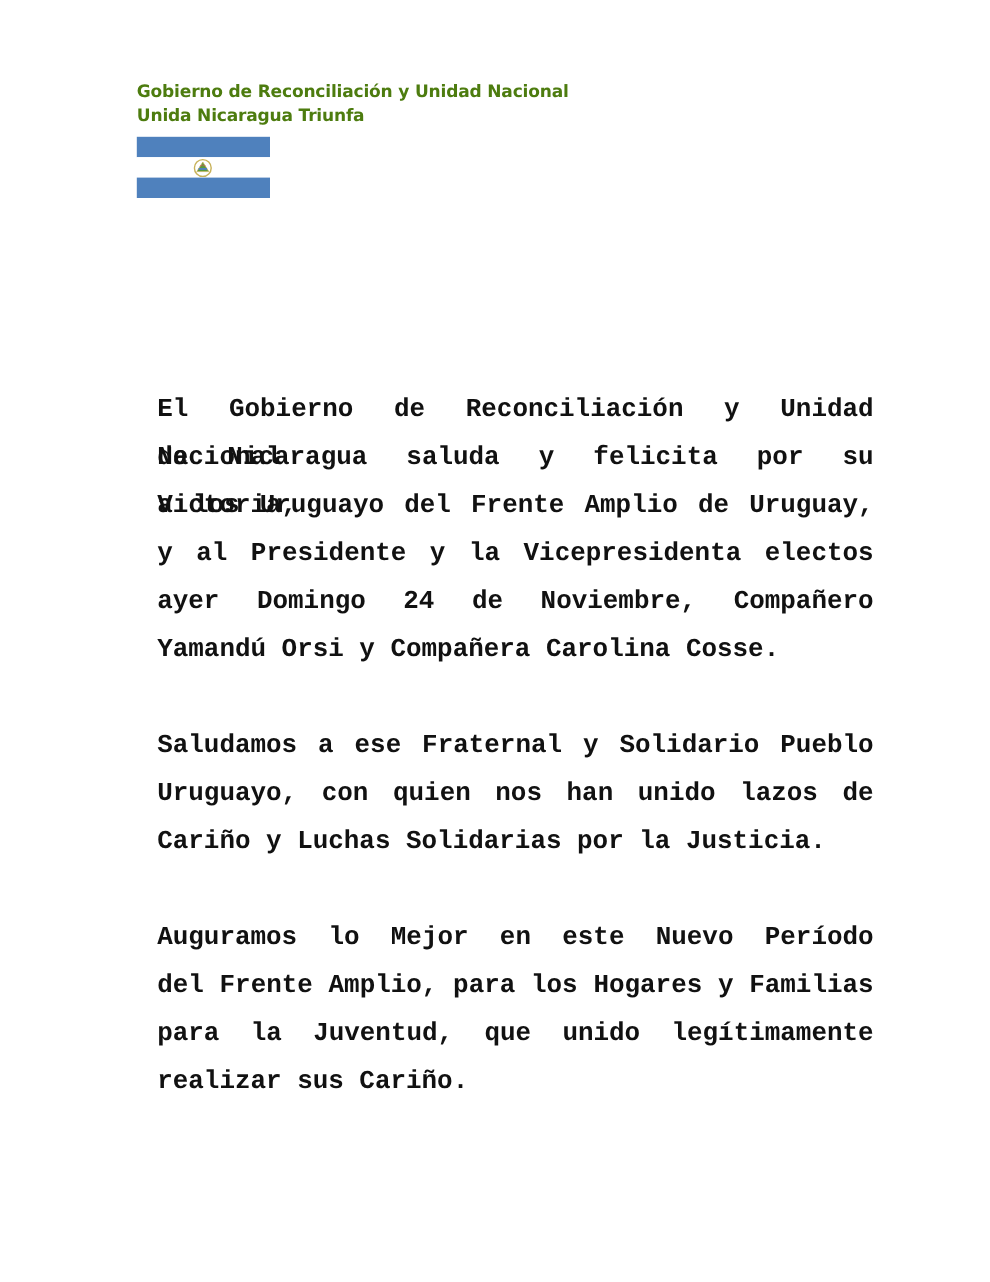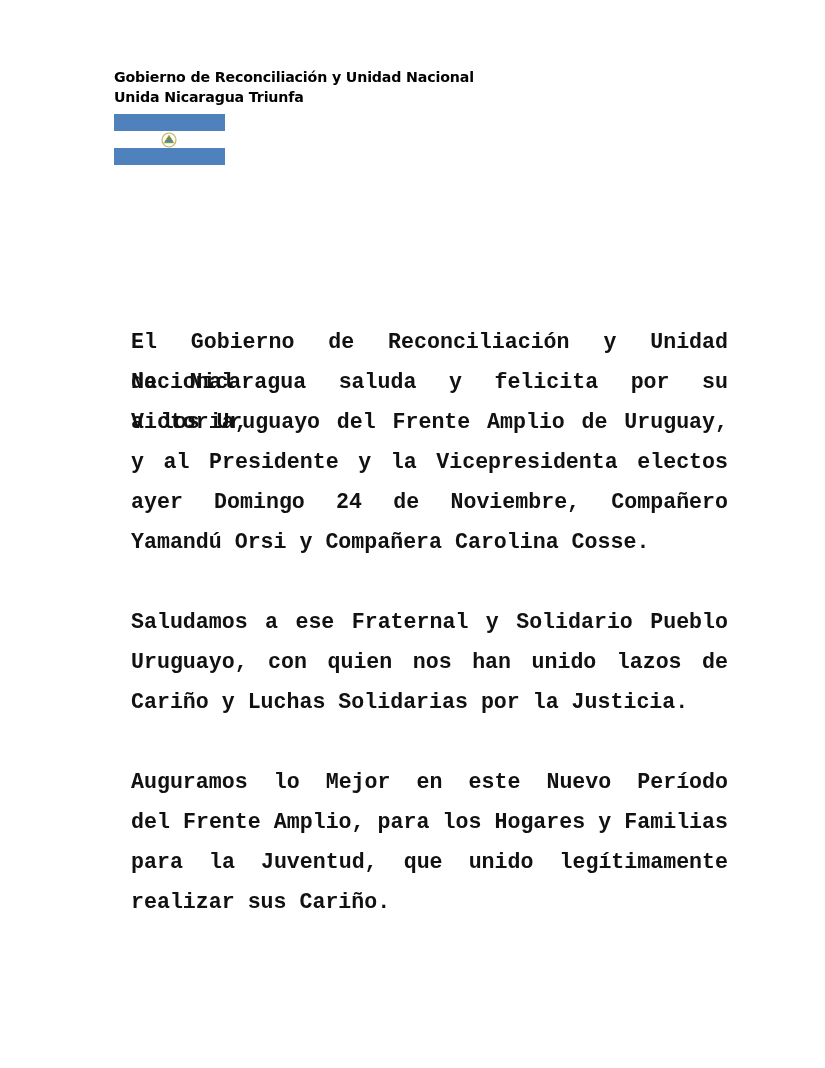--- a/index.html
+++ b/index.html
@@ -21,21 +21,21 @@
       background: #ffffff;
     }
     .header {
       position: absolute;
       left: 114px;
       top: 67px;
       font-family: "DejaVu Sans", sans-serif;
       font-weight: bold;
       font-size: 14.2px;
       line-height: 20px;
-      color: #000000;
+      color: #4d7c0f;
       letter-spacing: -0.15px;
     }
     .header div { white-space: nowrap; }
     .flag {
       position: absolute;
       left: 114px;
       top: 114px;
       width: 111px;
       height: 51px;
     }

